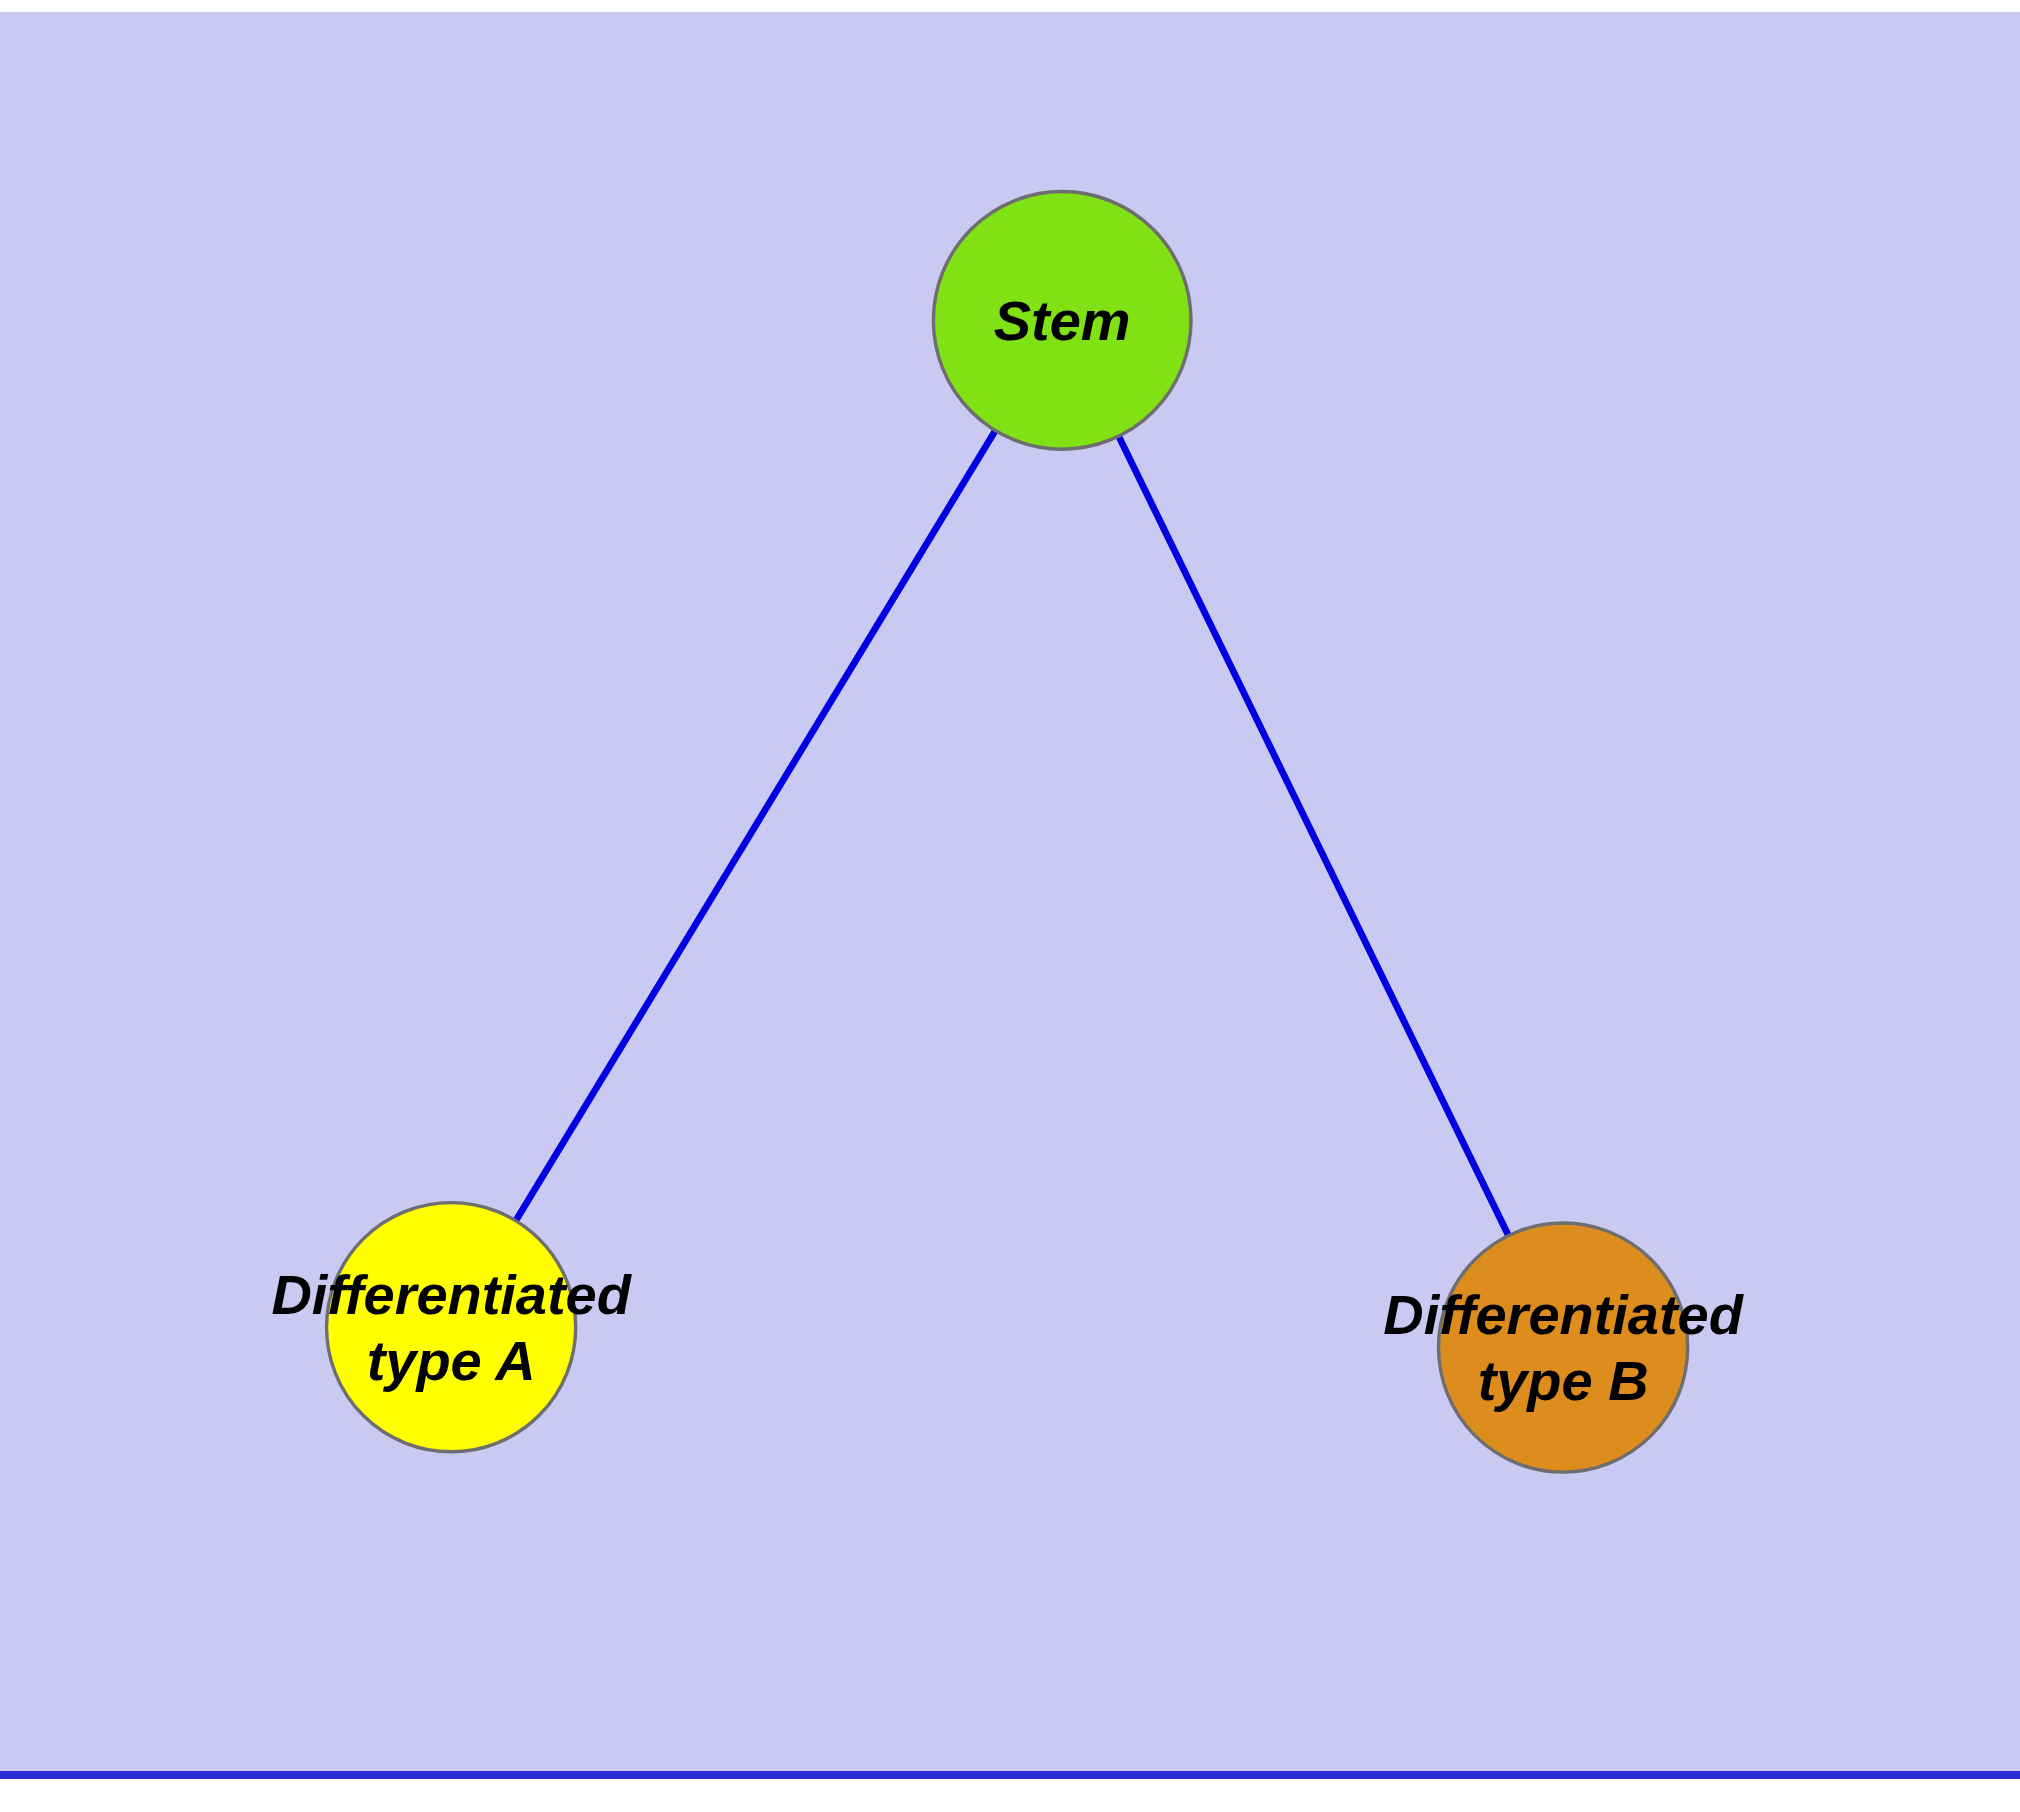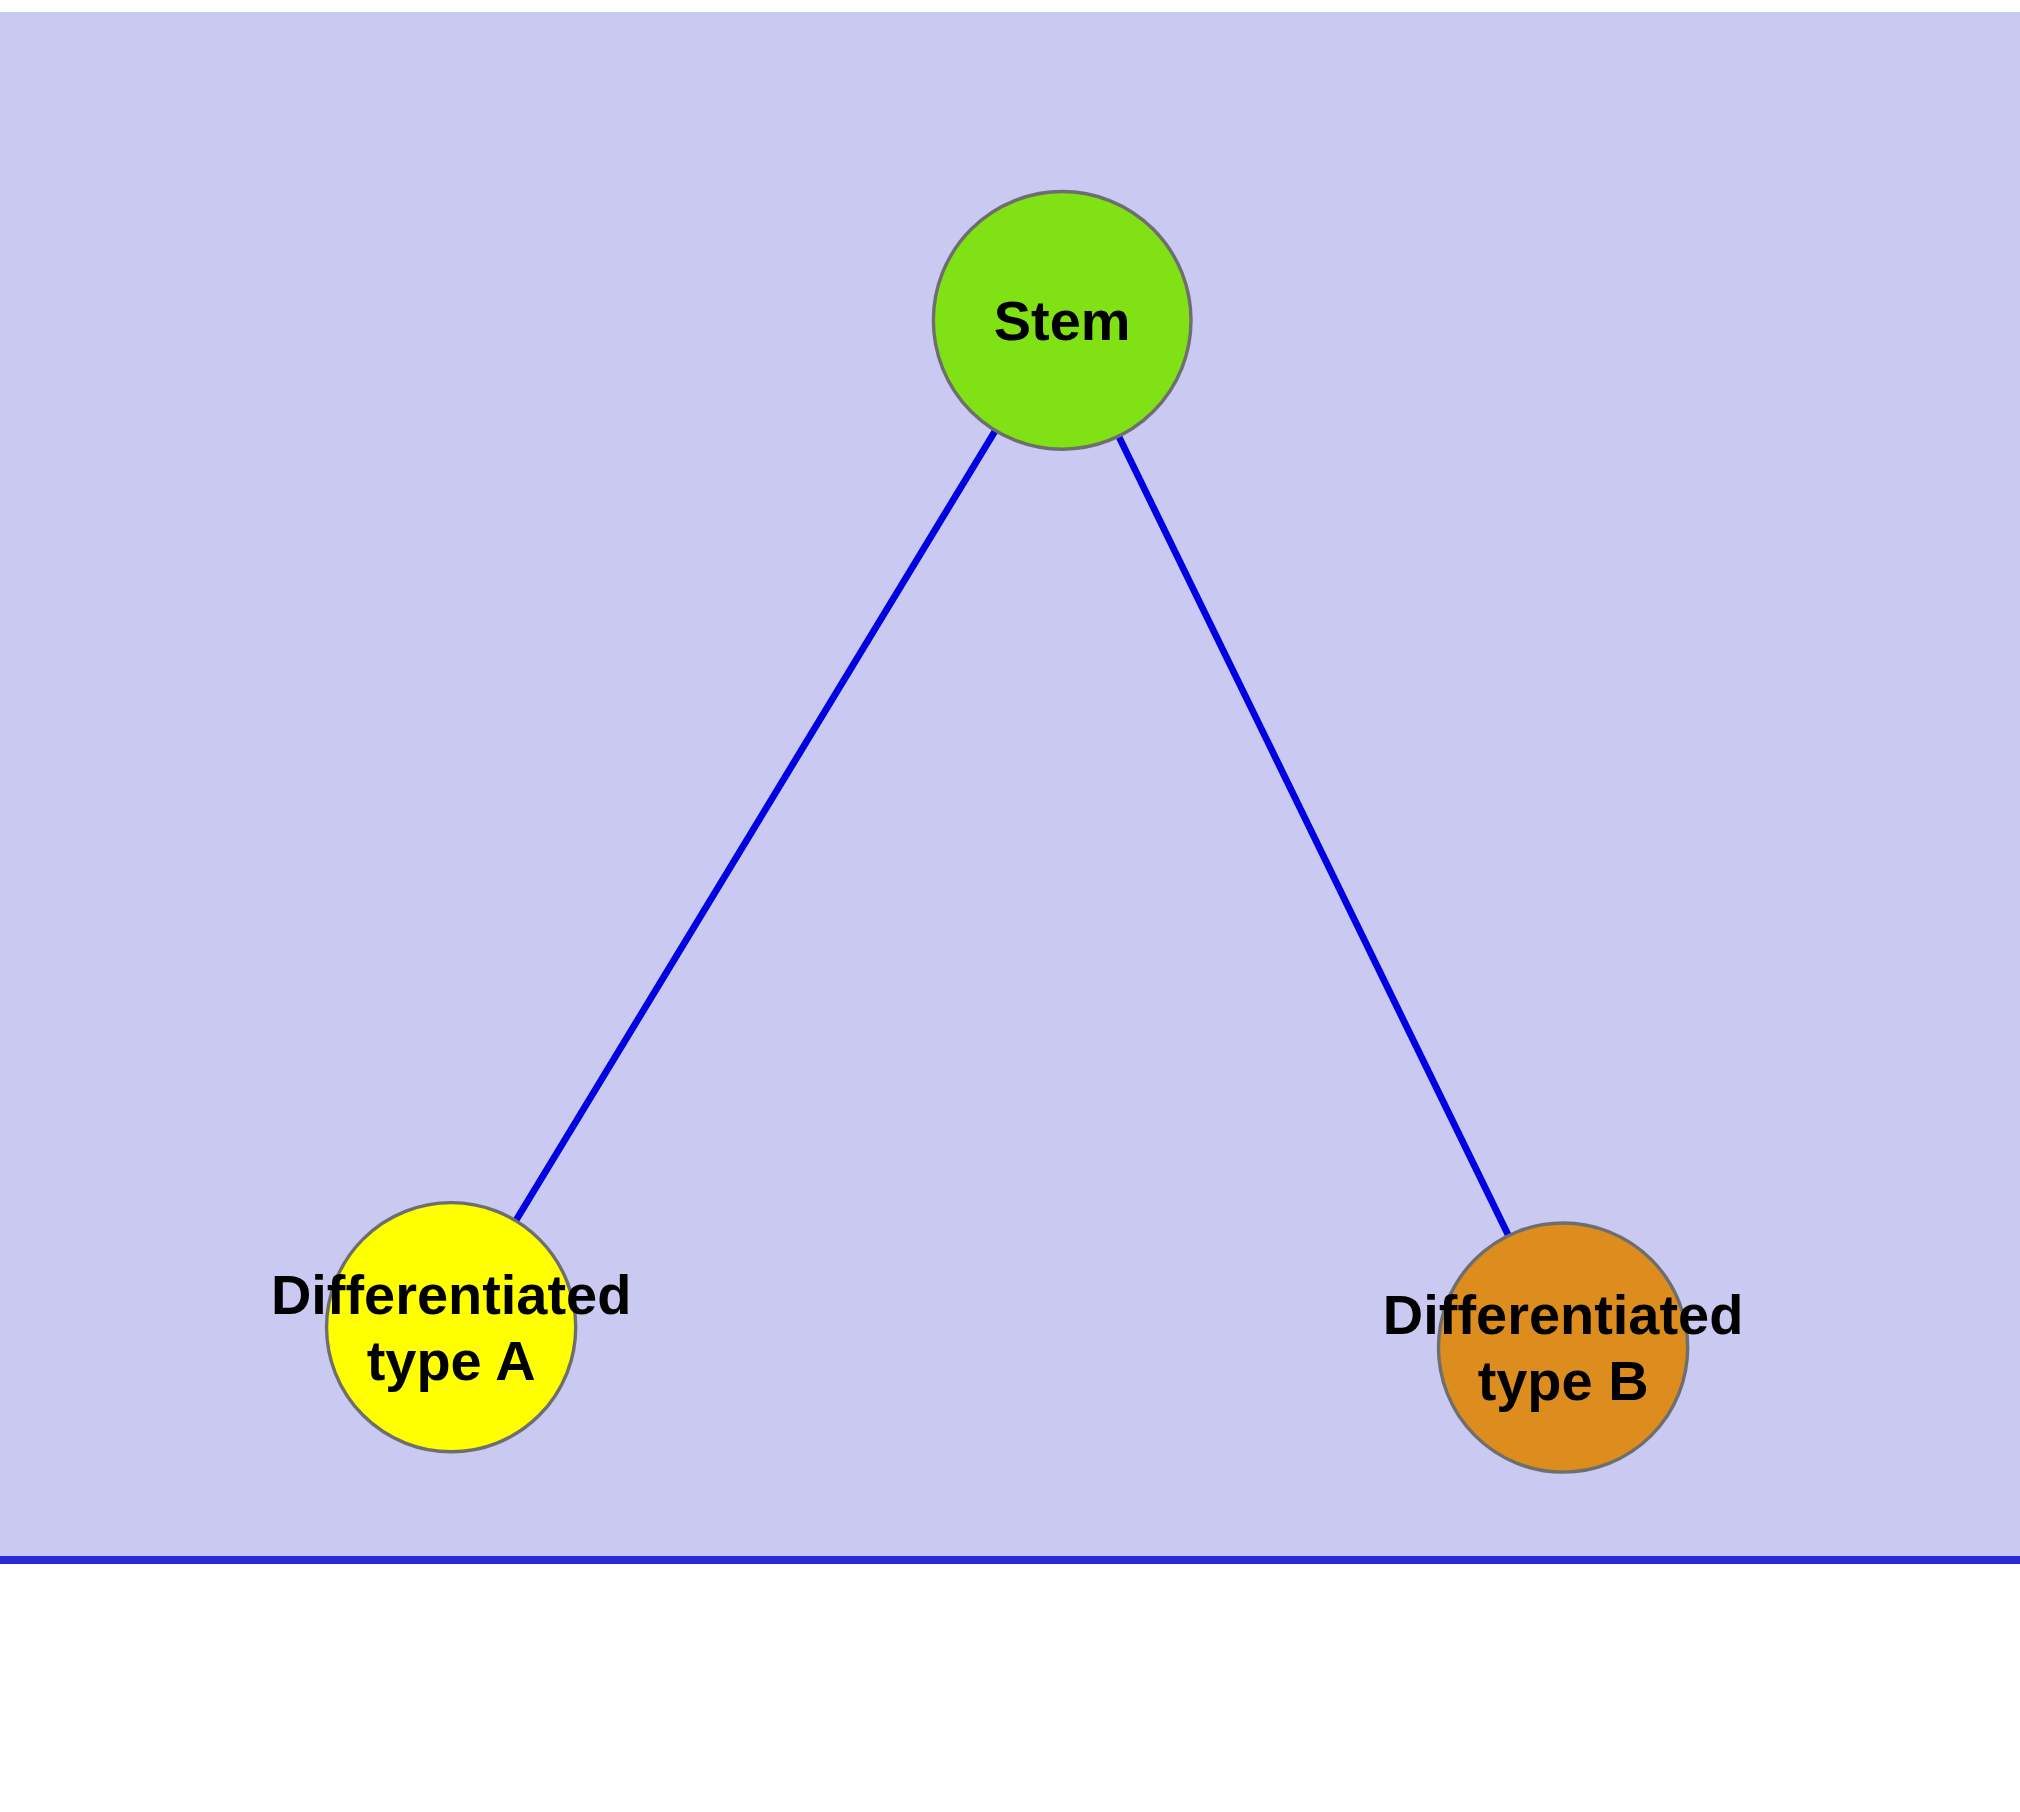--- a/index.html
+++ b/index.html
@@ -7,22 +7,23 @@
     padding: 0;
     width: 2021px;
     height: 1812px;
     background: #ffffff;
     font-family: "Liberation Sans", sans-serif;
     overflow: hidden;
   }
   .page {
     position: relative;
     width: 2021px;
-    height: 1564px;
+    height: 1779px;
     background: #c9c9f2;
+    font-style: italic;
   }
   .top-strip {
     position: absolute;
     top: 0; left: 0;
     width: 100%;
     height: 12px;
     background: #ffffff;
     z-index: 3;
   }
   .bottom-strip {

